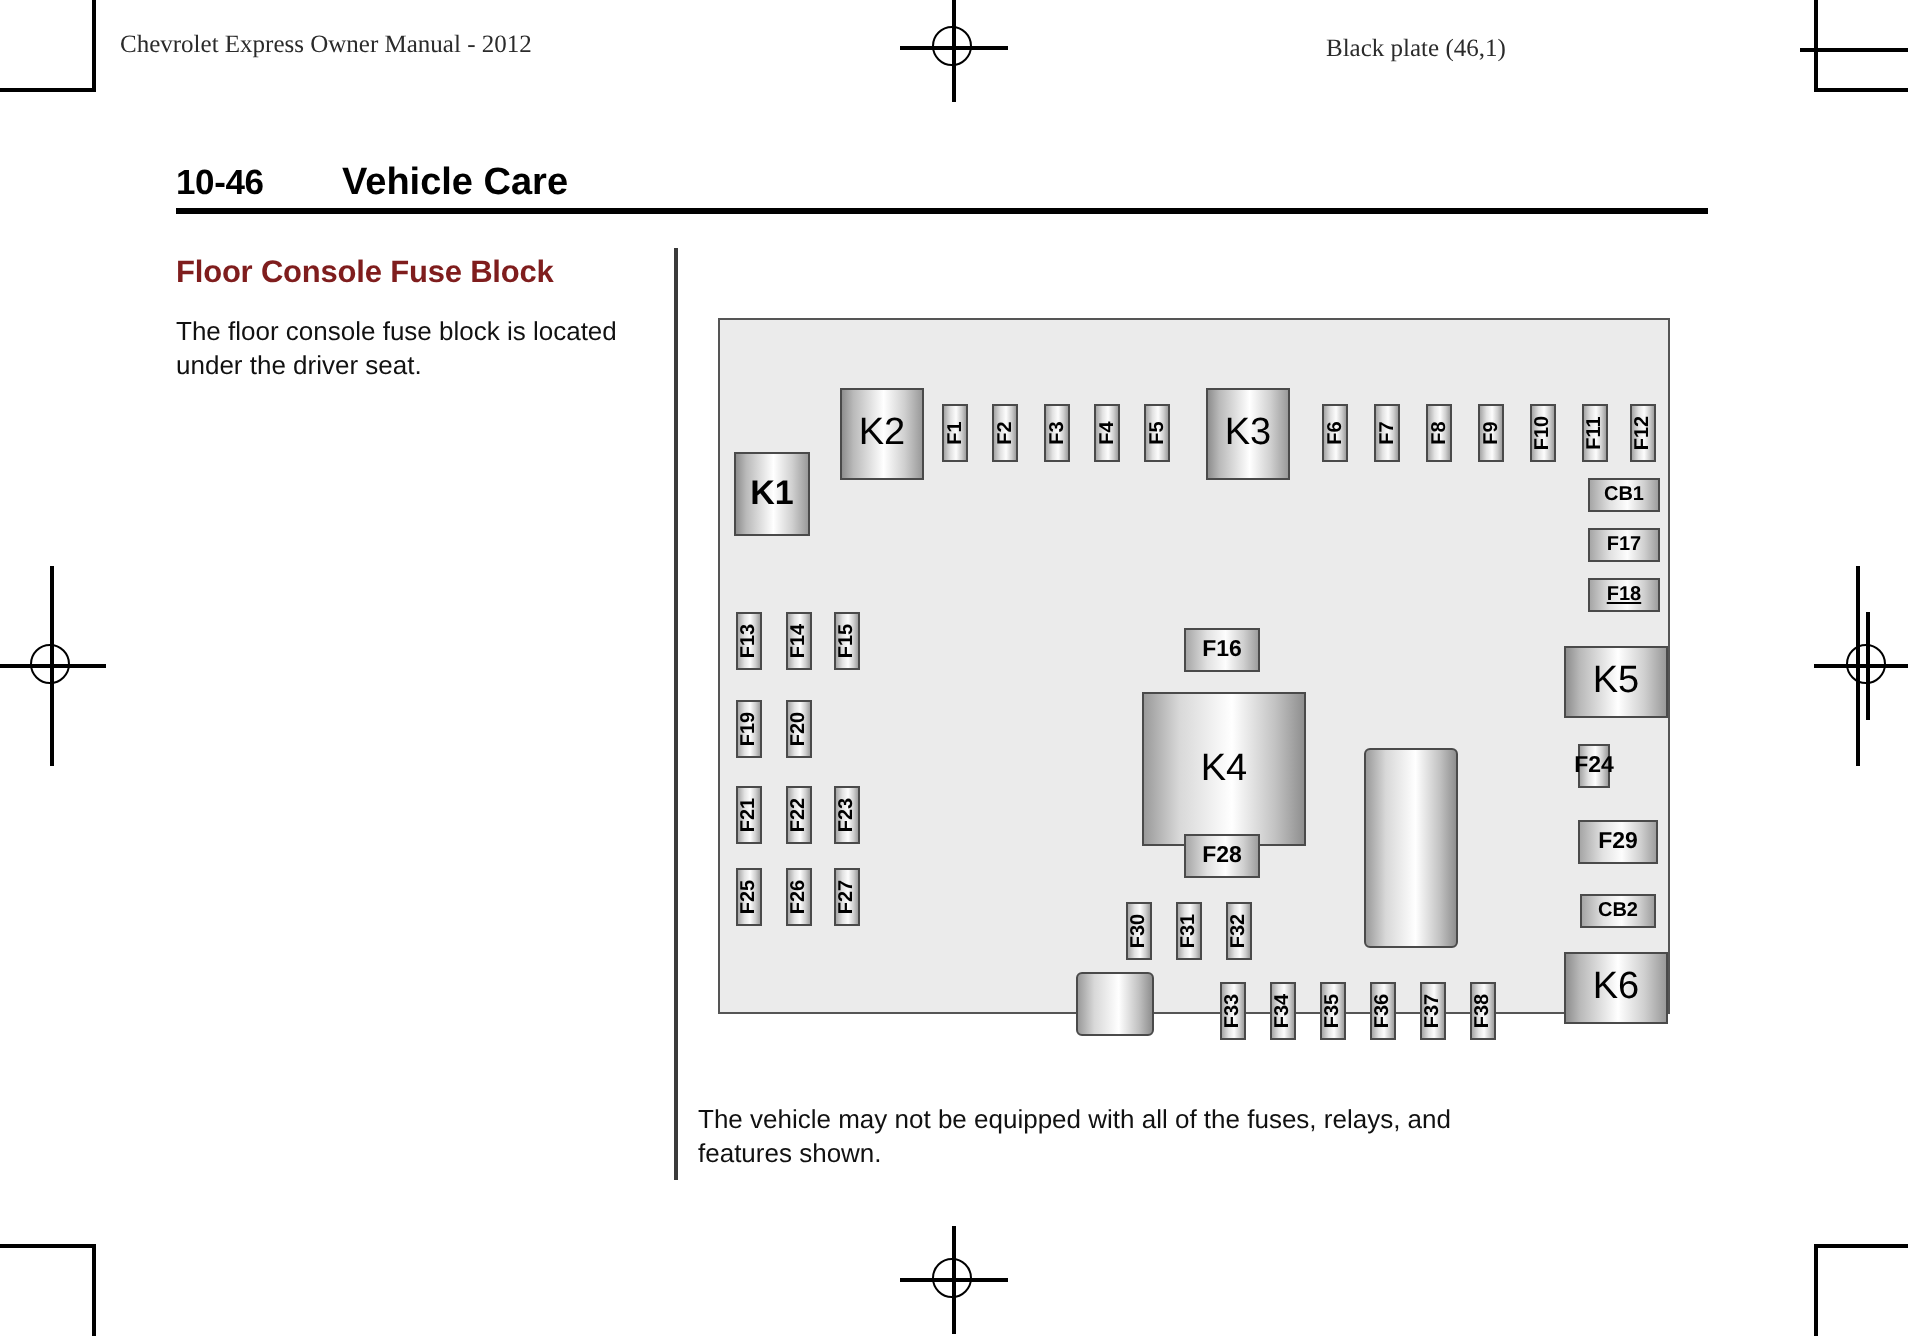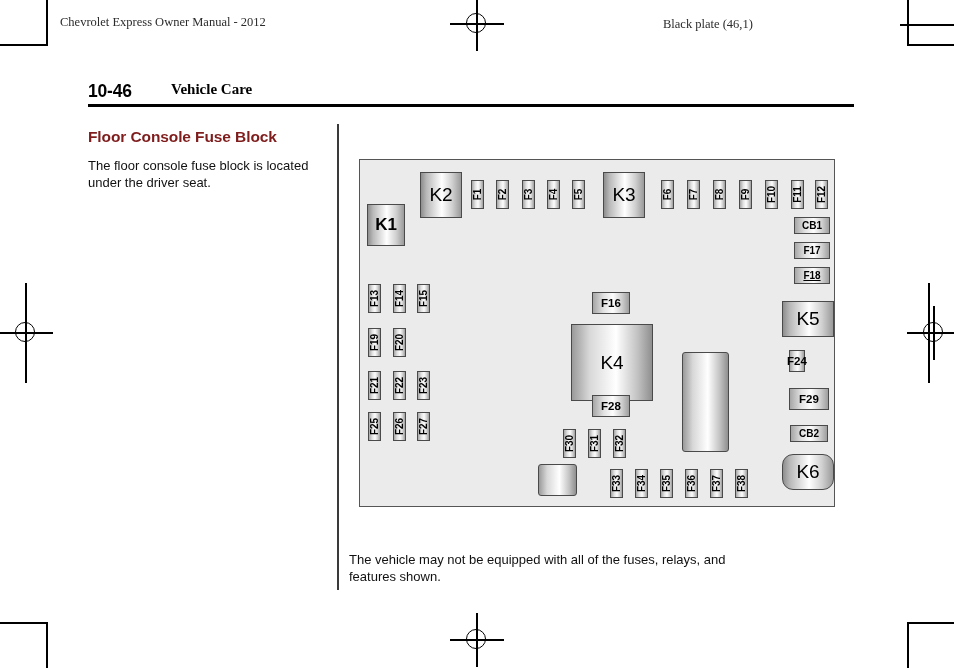--- a/index.html
+++ b/index.html
@@ -16,40 +16,40 @@
   .reg .v{position:absolute;top:0;left:26px;width:1.5px;height:54px;background:#000;}
   .reg .c{position:absolute;left:16px;top:16px;width:20px;height:20px;border:1.5px solid #000;border-radius:50%;box-sizing:border-box;}
 
   
   .hdr-left{position:absolute;left:60px;top:15px;font-family:"Liberation Serif",serif;font-size:12.5px;color:#2b2b2b;white-space:nowrap;}
   .hdr-right{position:absolute;left:663px;top:17px;font-family:"Liberation Serif",serif;font-size:12.5px;color:#2b2b2b;white-space:nowrap;}
   .hdr-rule{position:absolute;left:900px;top:24px;width:54px;height:1.5px;background:#000;}
 
   
   .page-num{position:absolute;left:88px;top:81px;font-size:17.5px;font-weight:bold;color:#000;letter-spacing:-0.2px;}
-  .page-sec{position:absolute;left:171px;top:81px;font-size:15px;font-weight:bold;color:#000;font-family:Liberation Serif, serif;}
+  .page-sec{position:absolute;left:171px;top:81px;font-size:19px;font-weight:bold;color:#000;}
   .title-rule{position:absolute;left:88px;top:104px;width:766px;height:3px;background:#000;}
 
   
   .col-div{position:absolute;left:337px;top:124px;width:1.5px;height:466px;background:#3a3a3a;}
 
   .h2{position:absolute;left:88px;top:128px;font-size:15.5px;font-weight:bold;color:#7f1d1d;letter-spacing:-0.1px;}
   .body-text{position:absolute;left:88px;top:157px;width:232px;font-size:13px;line-height:17px;color:#111;}
   .caption{position:absolute;left:349px;top:551px;width:420px;font-size:13px;line-height:17px;color:#111;}
 
   
   .panel{
     position:absolute;left:359px;top:159px;width:476px;height:348px;
     background:#ebebeb;border:1px solid #555;box-sizing:border-box;
   }
 
   
   .cmp{position:absolute;box-sizing:border-box;border:1px solid #4a4a4a;
        display:flex;align-items:center;justify-content:center;
-       color:#000;font-family:"Liberation Sans",sans-serif;}
+       color:#000;font-family:"Liberation Sans",sans-serif;margin-top:22px;}
   
   .gv{background:linear-gradient(90deg,#8e8e8e 0%,#b9b9b9 14%,#ffffff 52%,#d0d0d0 78%,#9a9a9a 100%);}
   .gh{background:linear-gradient(90deg,#9a9a9a 0%,#d8d8d8 22%,#ffffff 55%,#c2c2c2 82%,#8f8f8f 100%);}
   .gsm{background:linear-gradient(90deg,#a6a6a6 0%,#e2e2e2 30%,#fdfdfd 55%,#cfcfcf 80%,#9e9e9e 100%);}
 
   
   .relay{font-size:17px;}
   .relay-lg{font-size:19px;}
   
   .boxlbl{font-size:11.5px;font-weight:bold;}
@@ -175,21 +175,21 @@
   <div class="cmp gsm boxlbl" style="left:429px;top:190px;width:16px;height:22px;">
     <span>F24</span>
     </div>
   <div class="cmp gsm boxlbl" style="left:429px;top:228px;width:40px;height:22px;">
     <span>F29</span>
     </div>
   <div class="cmp gsm boxlbl-sm" style="left:430px;top:265px;width:38px;height:17px;">
     <span>CB2</span>
     </div>
 
-  <div class="cmp gv relay-lg" style="left:422px;top:294px;width:52px;height:36px;border-radius:11px;">
+  <div class="cmp gv relay-lg" style="left:422px;top:294px;width:52px;height:36px;">
     <span>K6</span>
   </div>
 
   <div class="cmp gsm fuse" style="left:8px;top:124px;">
     <span>F13</span>
     </div>
   <div class="cmp gsm fuse" style="left:33px;top:124px;">
     <span>F14</span>
     </div>
   <div class="cmp gsm fuse" style="left:57px;top:124px;">

